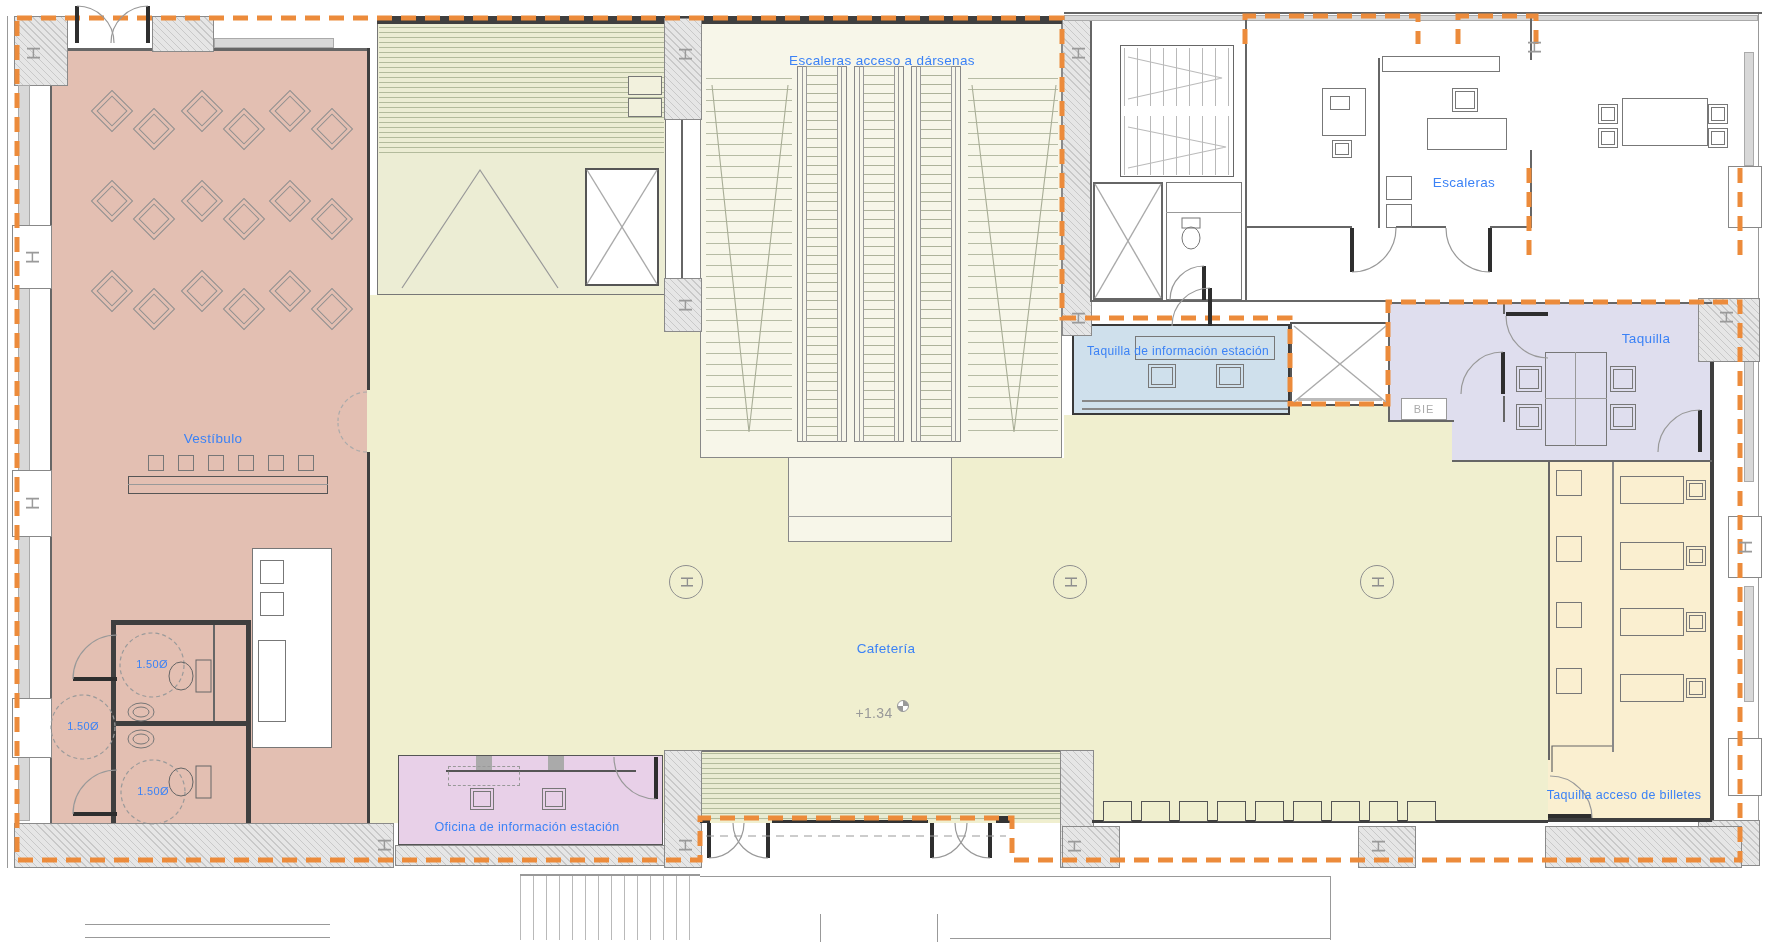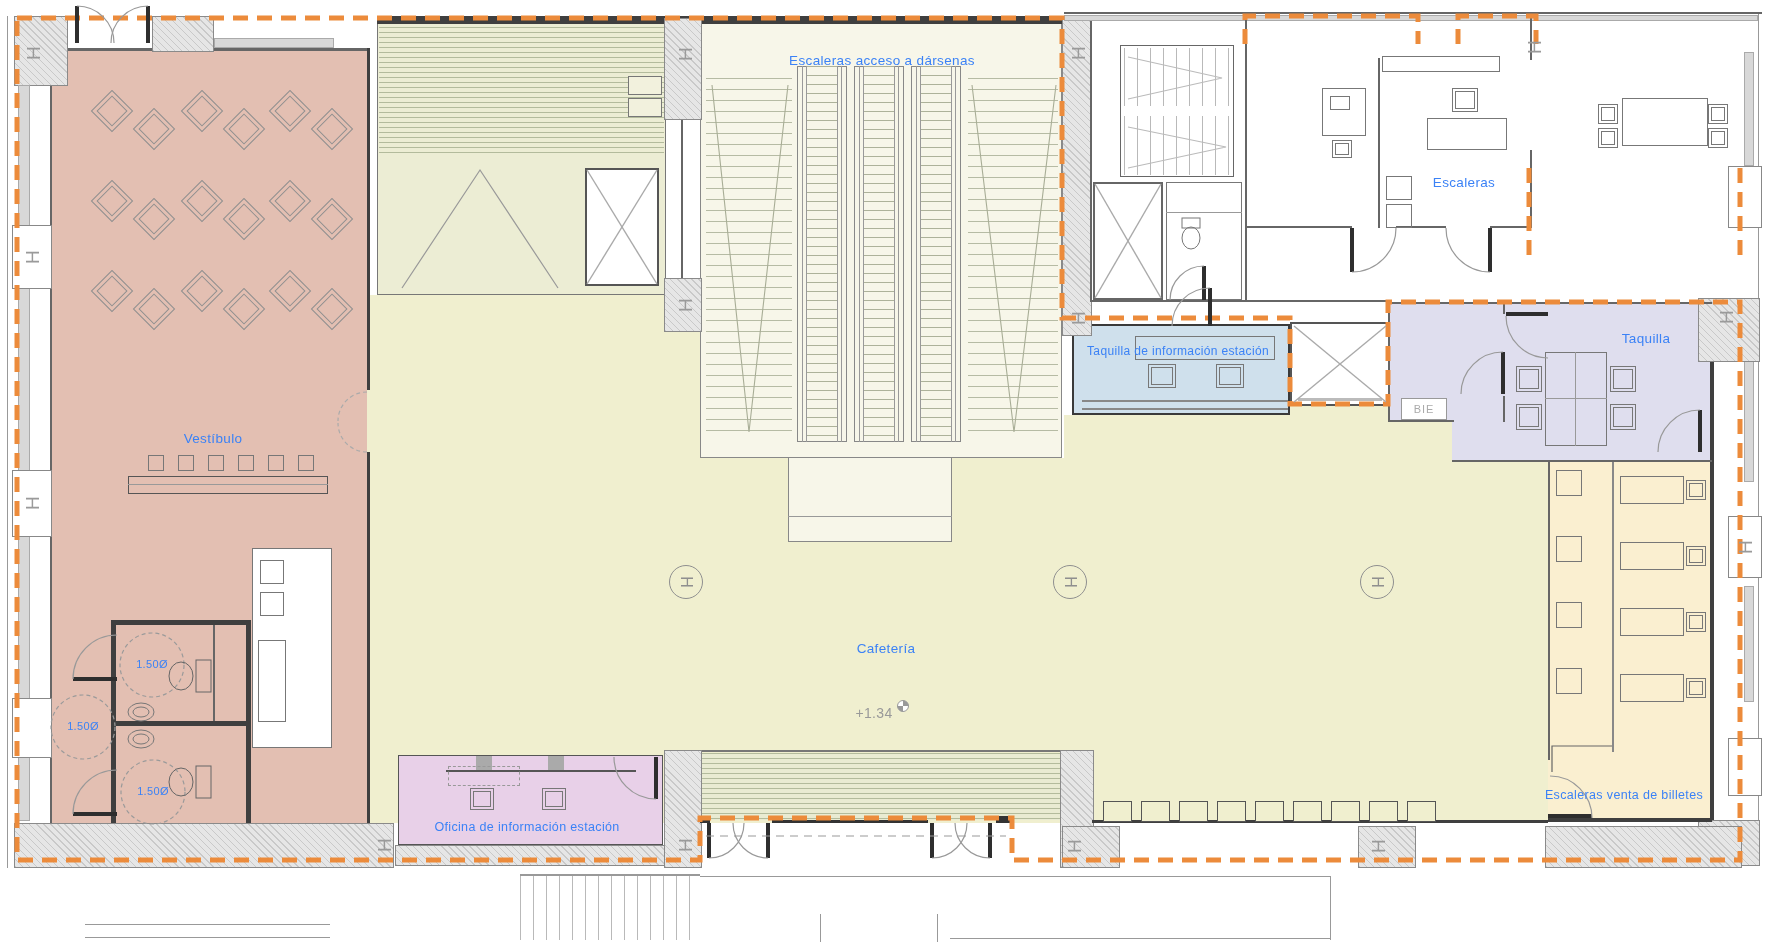--- a/index.html
+++ b/index.html
@@ -400,19 +400,19 @@
       <span>H</span>
     </div>
 
   <div class="lbl" style="left:882px;top:60px;">Escaleras acceso a dársenas</div>
   <div class="lbl" style="left:213px;top:438px;">Vestíbulo</div>
   <div class="lbl" style="left:1464px;top:182px;">Escaleras</div>
   <div class="lbl" style="left:1178px;top:351px;font-size:12px;">Taquilla de información estación</div>
   <div class="lbl" style="left:1646px;top:338px;">Taquilla</div>
   <div class="lbl" style="left:886px;top:648px;">Cafetería</div>
   <div class="lbl" style="left:527px;top:827px;font-size:12.5px;">Oficina de información estación</div>
-  <div class="lbl" style="left:1624px;top:795px;font-size:12.5px;">Escaleras venta de billetes</div>
+  <div class="lbl" style="left:1624px;top:795px;font-size:12.5px;">Taquilla acceso de billetes</div>
   <div class="lbl" style="left:152px;top:664px;font-size:11px;">1.50Ø</div>
   <div class="lbl" style="left:83px;top:726px;font-size:11px;">1.50Ø</div>
   <div class="lbl" style="left:153px;top:791px;font-size:11px;">1.50Ø</div>
   <div class="lbl" style="left:874px;top:713px;font-size:14px;color:#999;">+1.34</div>
   <div class="lbl" style="left:1424px;top:409px;font-size:11px;color:#aaa;letter-spacing:1px;">BIE</div>
 </div>
 
 </body></html>

